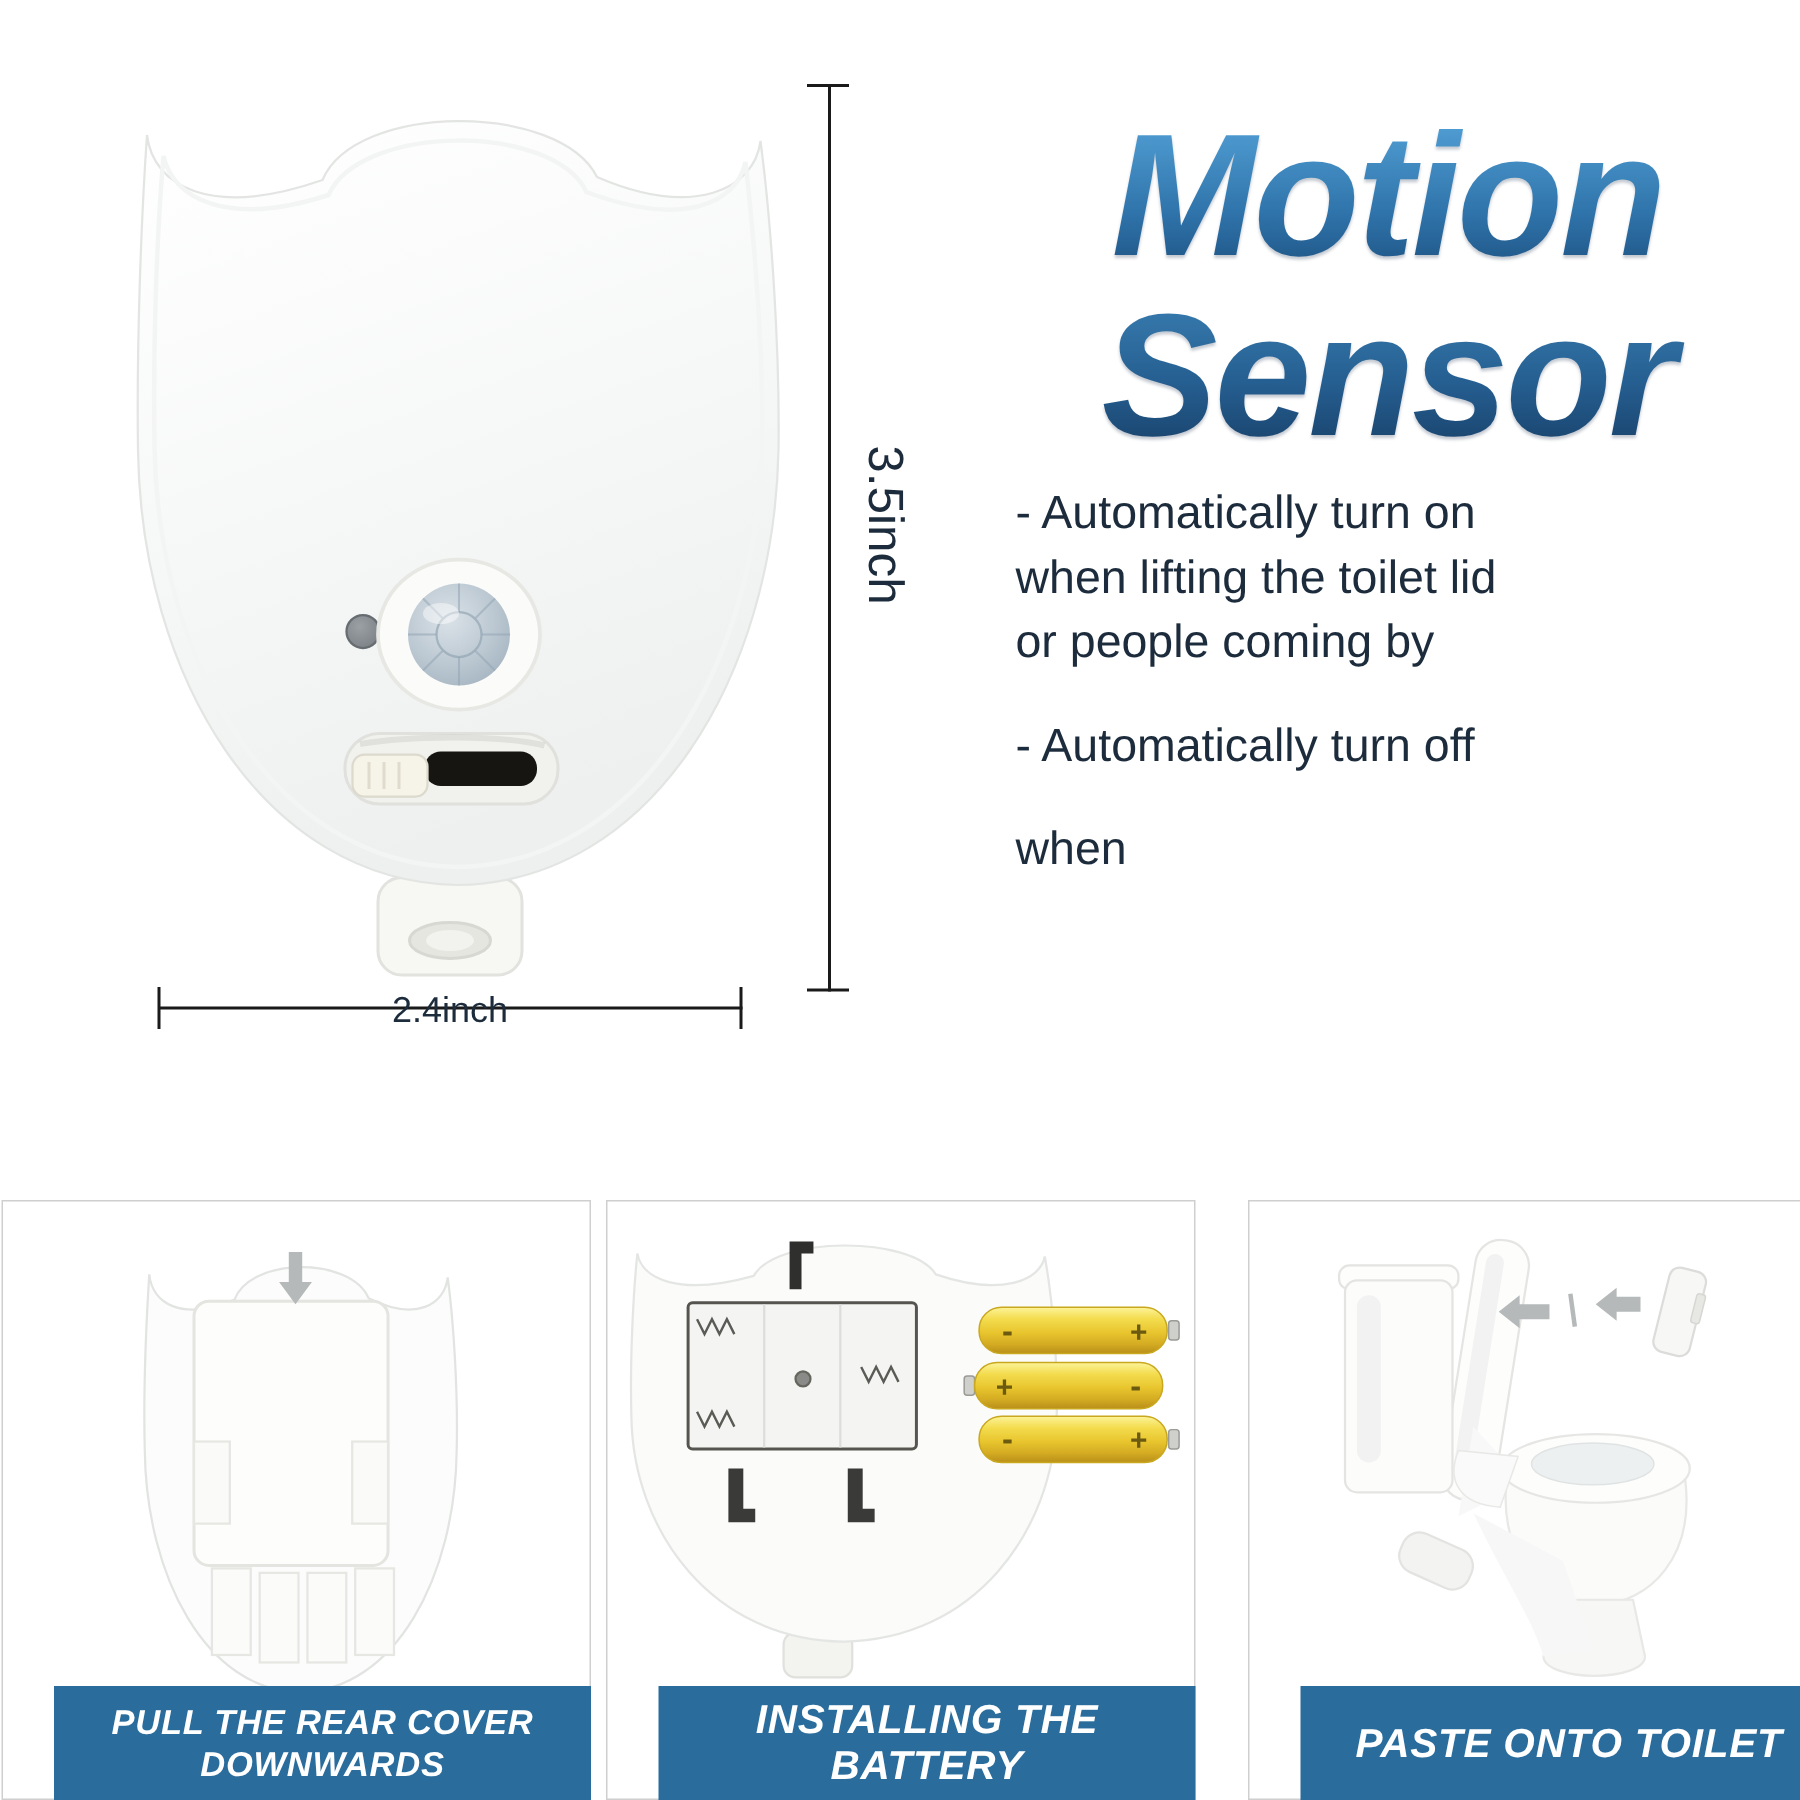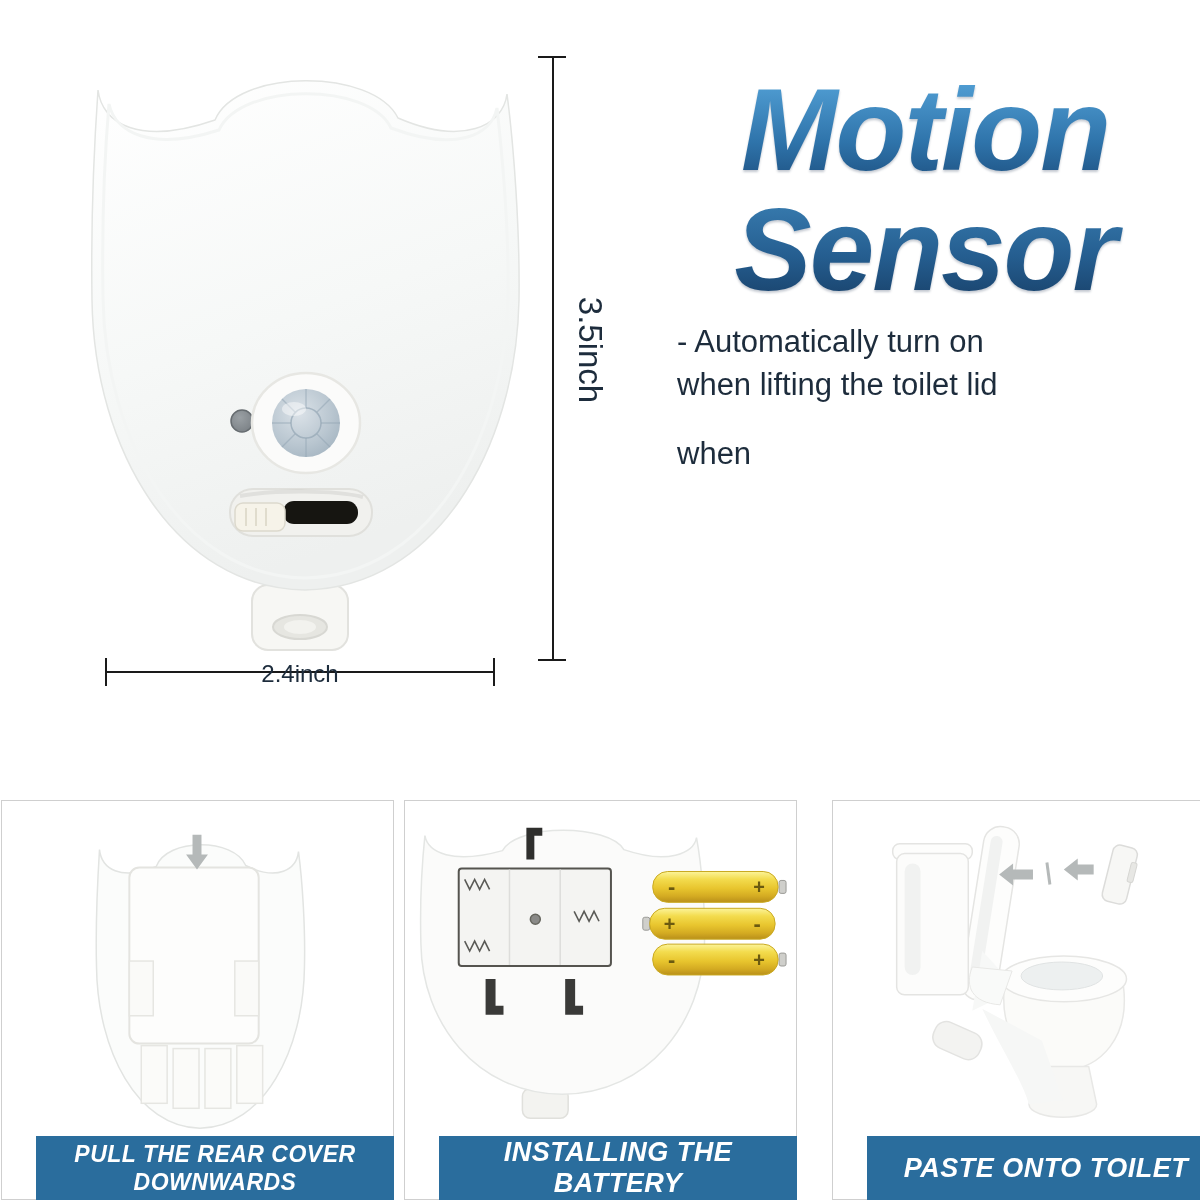--- a/index.html
+++ b/index.html
@@ -38,21 +38,21 @@
   .feature{margin-bottom:26px;color:#1d2c3c;font-size:31px;line-height:43px;}
   .feature span{display:block;}
 
   
   .card{
     position:absolute;top:800px;height:400px;width:393px;
     background:#ffffff;border:1px solid #cfcfcf;box-sizing:border-box;
   }
   .card .art{position:absolute;left:0;top:0;width:100%;height:336px;}
   .caption{
-    position:absolute;left:-1px;right:-1px;bottom:-1px;height:64px;
+    position:absolute;left:-1px;right:-1px;bottom:-1px;height:76px;
     background:#2a6d9d;color:#ffffff;
     display:flex;flex-direction:column;justify-content:center;align-items:center;
     font-weight:bold;font-style:italic;letter-spacing:0.5px;text-align:center;margin-left:35px;
   }
   .caption.two-line{font-size:23px;line-height:28px;}
   .caption.one-line{font-size:27px;align-items:center;}
 </style>
 </head>
 <body>
 
@@ -132,22 +132,24 @@
   <div class="dim-line" style="left:493px;top:658px;width:2px;height:28px;"></div>
   <div class="dim-label" style="left:150px;top:660px;width:300px;font-size:24px;">2.4inch</div>
 
   <div class="title-line title-2">Sensor</div>
   <div class="title-line title-1">Motion</div>
 
   <div class="features">
     <div class="feature">
       <span>- Automatically turn on</span>
       <span>when lifting the toilet lid</span>
+      <span>or people coming by</span>
     </div>
     <div class="feature">
+      <span>- Automatically turn off</span>
     </div>
     <div class="feature">
       <span>when</span>
     </div>
   </div>
 </section>
 
 <div class="card" style="left:1px;">
   <svg class="art" viewBox="0 0 393 336">
     <path d="M98,48 C100,67 119,80 155,65 C166,36 233,36 245,64 C277,80 296,68 298,50

